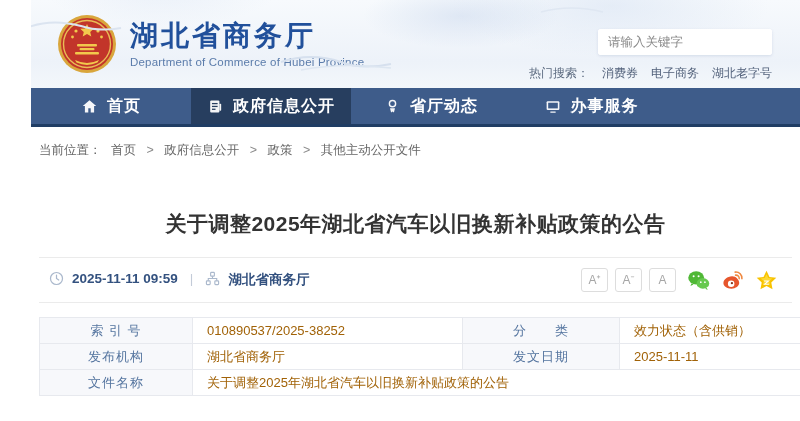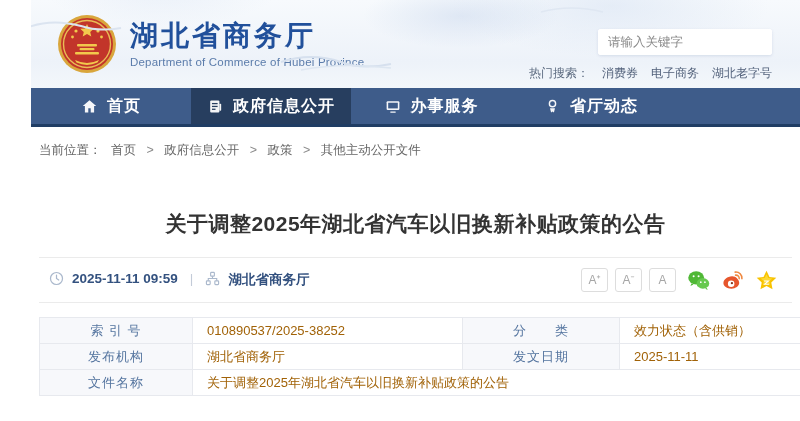--- a/index.html
+++ b/index.html
@@ -127,33 +127,33 @@
       <svg width="17" height="17" viewBox="0 0 24 24">
         <rect x="4.5" y="3.5" width="13" height="17" rx="1.5" fill="#fff"></rect>
         <rect x="7" y="7" width="8" height="1.8" fill="#273e5f"></rect>
         <rect x="7" y="11" width="8" height="1.8" fill="#273e5f"></rect>
         <rect x="7" y="15" width="5" height="1.8" fill="#273e5f"></rect>
         <rect x="17.5" y="8" width="2.5" height="10" rx="1" fill="#fff"></rect>
       </svg>
       <span>政府信息公开</span>
     </div>
     <div class="nav-item">
+      <svg width="17" height="17" viewBox="0 0 24 24">
+        <circle cx="12" cy="8" r="4.4" fill="none" stroke="#fff" stroke-width="2"></circle>
+        <path d="M8.5 14.5l1.5 6 2-1.6 2 1.6 1.5-6z" fill="#fff"></path>
+      </svg>
+      <span>省厅动态</span>
+    </div>
+    <div class="nav-item">
       <svg width="18" height="17" viewBox="0 0 24 24">
         <rect x="3" y="4.5" width="18" height="12.5" rx="1.6" fill="#fff"></rect>
         <rect x="5.2" y="6.7" width="13.6" height="8" fill="#3e5c8a"></rect>
         <rect x="8" y="19" width="8" height="1.8" rx=".9" fill="#fff"></rect>
       </svg>
       <span>办事服务</span>
-    </div>
-    <div class="nav-item">
-      <svg width="17" height="17" viewBox="0 0 24 24">
-        <circle cx="12" cy="8" r="4.4" fill="none" stroke="#fff" stroke-width="2"></circle>
-        <path d="M8.5 14.5l1.5 6 2-1.6 2 1.6 1.5-6z" fill="#fff"></path>
-      </svg>
-      <span>省厅动态</span>
     </div>
   </nav>
 
   <div class="breadcrumb">
     <span class="bc-label">当前位置：</span>
     <a>首页</a>
     <span class="sep">&gt;</span>
     <a>政府信息公开</a>
     <span class="sep">&gt;</span>
     <a>政策</a>

